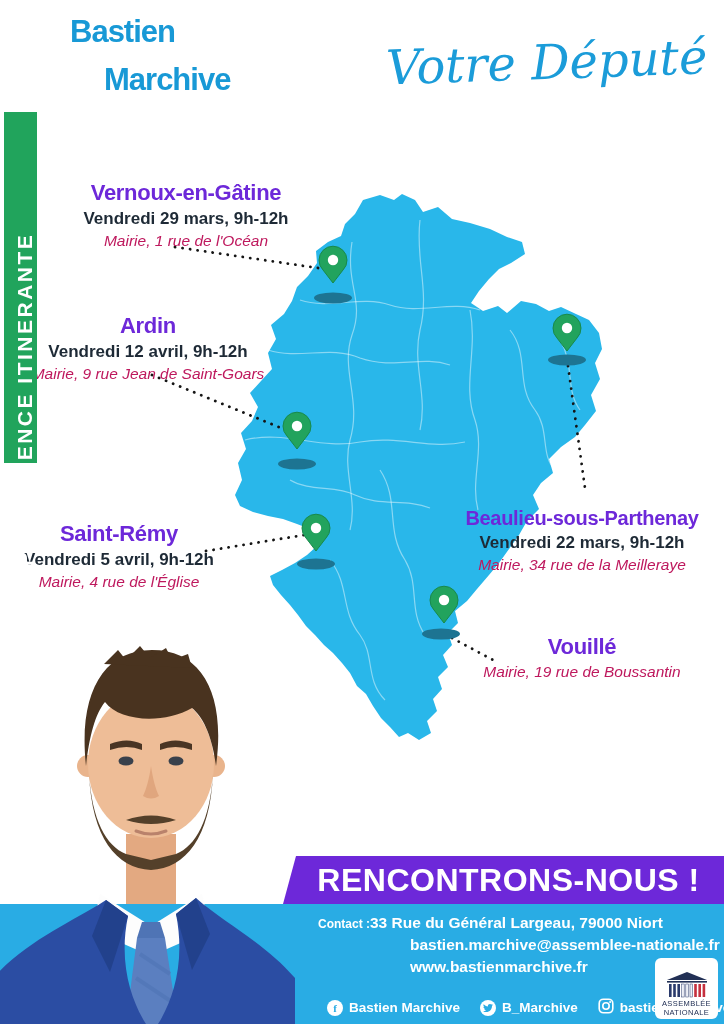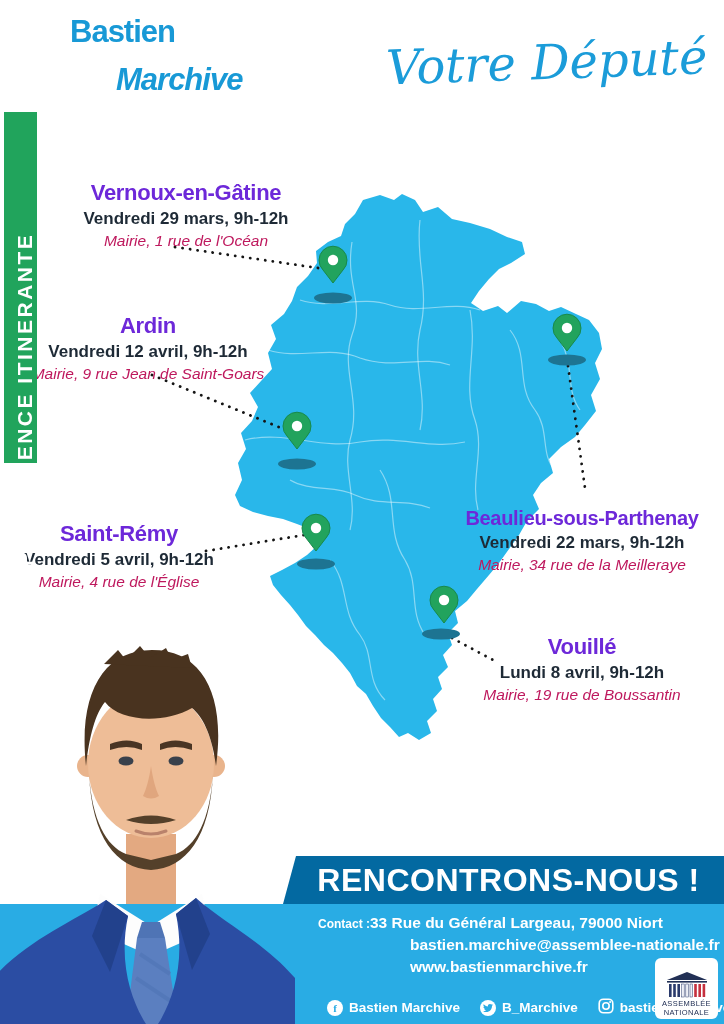--- a/index.html
+++ b/index.html
@@ -11,21 +11,21 @@
   
   .side-banner { position:absolute; left:4px; top:112px; width:33px; height:351px; background:#21a45c; z-index:3; }
   .side-banner .vtext {
     position:absolute; left:4px; top:463px; width:351px; height:33px;
     transform:rotate(-90deg); transform-origin:left top;
     color:#fff; font-weight:700; font-size:21px; letter-spacing:2.5px;
     line-height:33px; text-align:center; white-space:nowrap;
   }
   
   .name-block { position:absolute; left:70px; top:8px; z-index:3; color:#1899d6; font-weight:800; font-size:31px; line-height:48px; letter-spacing:-1px; }
-  .name-block .line2 { margin-left:46px;font-style:italic; }
+  .name-block .line2 { margin-left:34px; }
   .tagline {
     position:absolute; left:386px; top:34px; width:320px; z-index:3;
     font-family:"DejaVu Serif", serif; font-style:italic; font-weight:500;
     color:#1b9cd9; font-size:48px; transform:rotate(-2deg); white-space:nowrap;
   }
   
   .map-svg { position:absolute; left:0; top:0; width:724px; height:1024px; z-index:1; }
   
   .loc { position:absolute; text-align:center; z-index:2; }
   .loc .loc-name  { color:#6d28d9; font-size:22px; font-weight:800; letter-spacing:-0.3px; }
@@ -33,21 +33,21 @@
   .loc .loc-place { color:#be185d; font-size:15.5px; font-style:italic; margin-top:3px; }
   .loc-beaulieu .loc-name { font-size:20px; }
   .loc-vernoux  { left:52px;  top:180px; width:268px; }
   .loc-ardin    { left:28px;  top:313px; width:240px; }
   .loc-saintremy{ left:5px;   top:521px; width:228px; }
   .loc-beaulieu { left:444px; top:507px; width:276px; }
   .loc-vouille  { left:460px; top:634px; width:244px; }
   
   .meet-banner {
     position:absolute; left:283px; top:856px; width:441px; height:48px; z-index:4;
-    background:#0369a1; clip-path:polygon(13px 0, 100% 0, 100% 100%, 0 100%);
+    background:#6d28d9; clip-path:polygon(13px 0, 100% 0, 100% 100%, 0 100%);
     display:flex; align-items:center; justify-content:center;
   }
   .meet-banner .meet-text { color:#fff; font-size:32px; font-weight:800; letter-spacing:0.5px; padding-left:10px; white-space:nowrap; }
   
   .footer { position:absolute; left:0; top:904px; width:724px; height:120px; background:#29ace4; z-index:2; }
   .contact { position:absolute; left:318px; top:10px; color:#fff; white-space:nowrap; }
   .contact-row1 { font-size:15.5px; font-weight:700; }
   .contact-label { font-size:12px; font-weight:700; }
   .contact-line { font-size:15.5px; font-weight:700; margin-left:92px; margin-top:4px; }
   .social-row { position:absolute; left:327px; top:94px; display:flex; gap:20px; align-items:center; }
@@ -160,21 +160,20 @@
     <div class="loc-date">Vendredi 5 avril, 9h-12h</div>
     <div class="loc-place">Mairie, 4 rue de l'Église</div>
   </div>
   <div class="loc loc-beaulieu">
     <div class="loc-name">Beaulieu-sous-Parthenay</div>
     <div class="loc-date">Vendredi 22 mars, 9h-12h</div>
     <div class="loc-place">Mairie, 34 rue de la Meilleraye</div>
   </div>
   <div class="loc loc-vouille">
     <div class="loc-name">Vouillé</div>
-    <div class="loc-date">Lundi 8 avril, 9h-12h</div>
     <div class="loc-place">Mairie, 19 rue de Boussantin</div>
   </div>
 
   <div class="meet-banner">
     <div class="meet-text">RENCONTRONS-NOUS !</div>
   </div>
 
   <div class="footer">
     <div class="contact">
       <div class="contact-row1">

